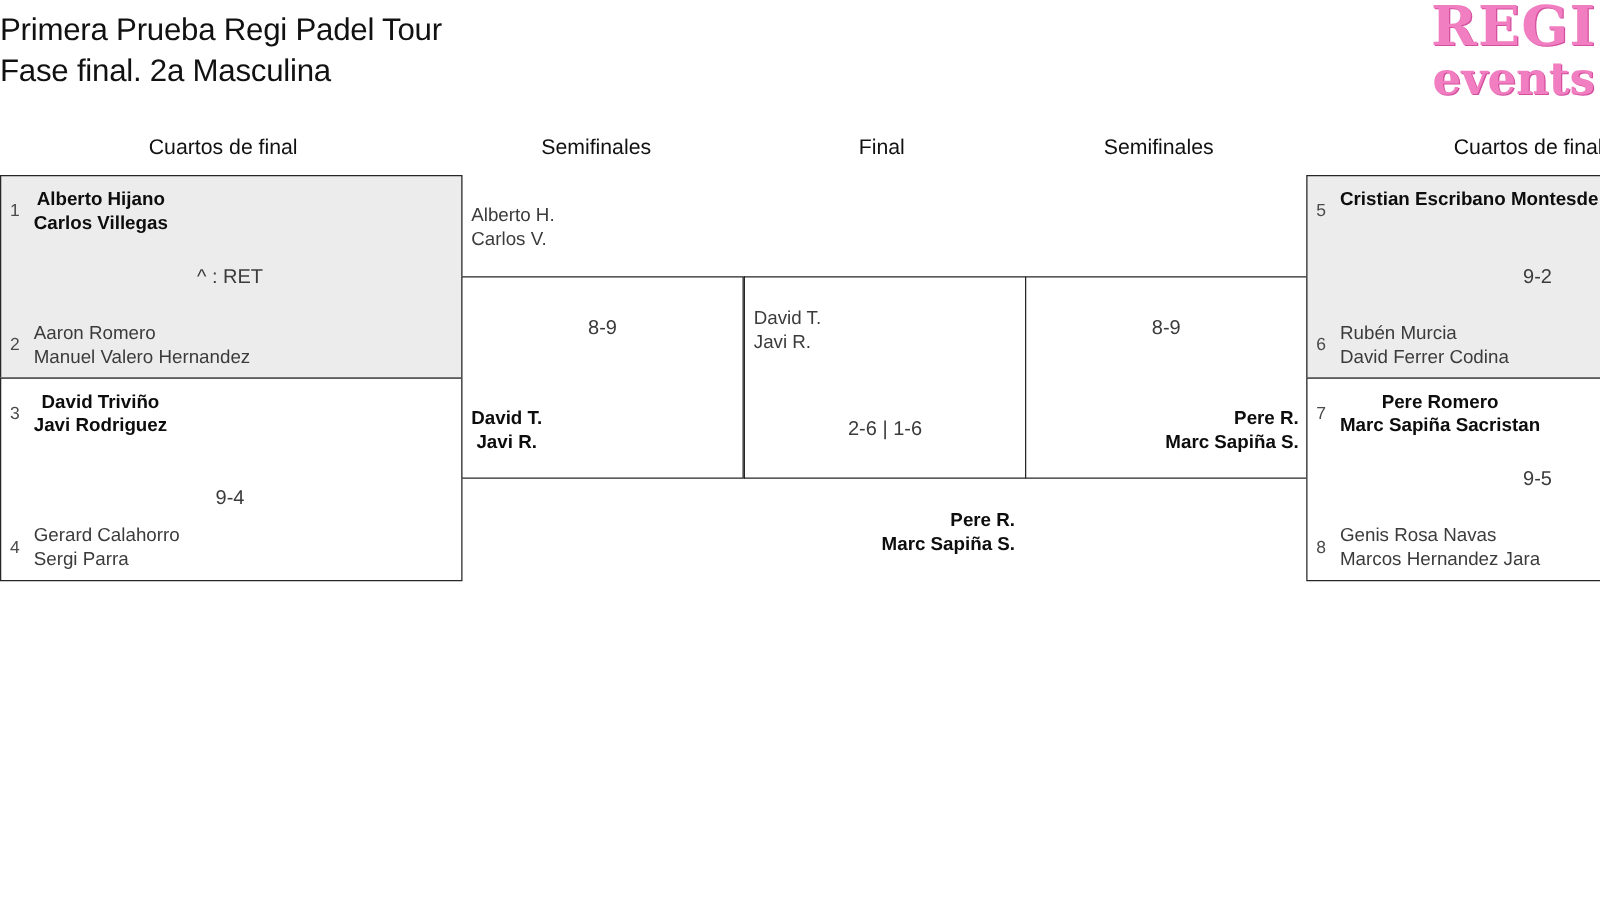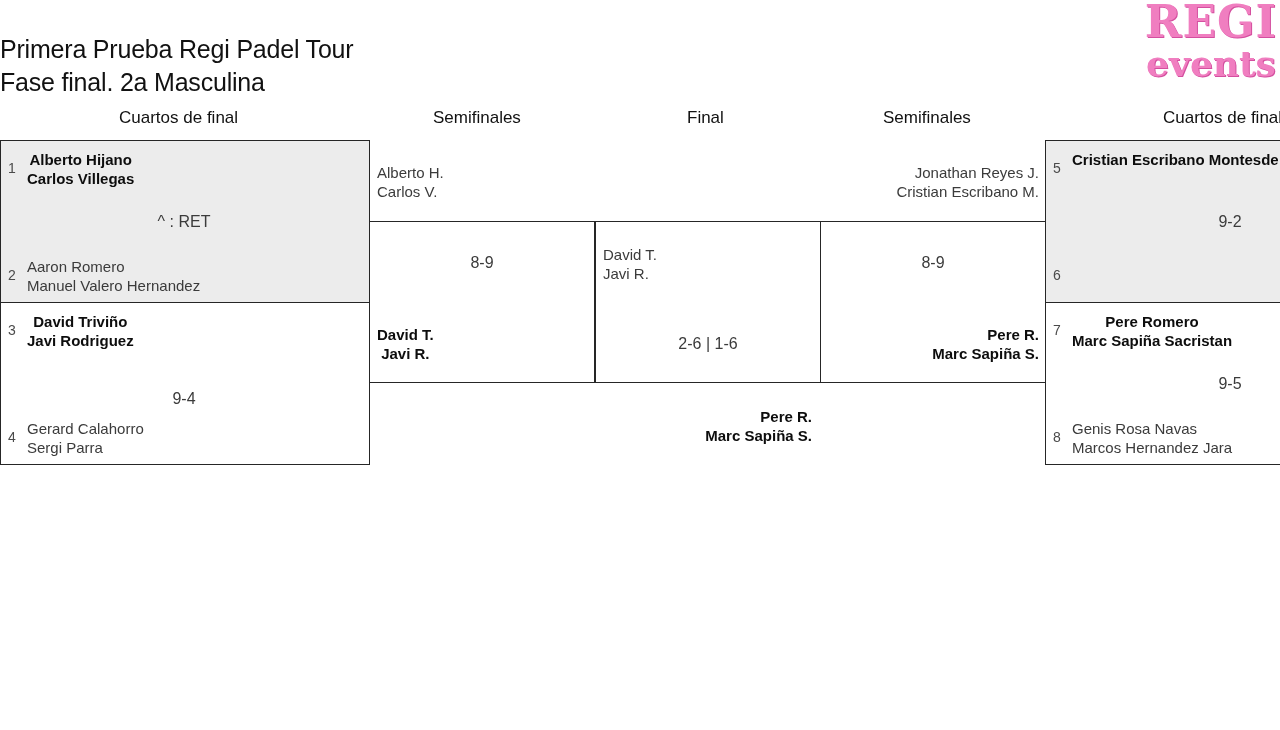--- a/index.html
+++ b/index.html
@@ -12,21 +12,20 @@
     color: #1a1a1a;
   }
   #root { position: relative; width: 1280px; height: 730px; }
 
   
   .title {
     position: absolute; left: 0; top: 8px;
     font-size: 25px; line-height: 33px;
     font-weight: 400; color: #111; white-space: pre-line;
     letter-spacing: -0.2px;
-    margin-top: 25px;
   }
   .logo {
     position: absolute; right: -6px; top: 0px;
     width: 150px; height: 86px;
     text-align: center; overflow: hidden;
   }
   .logo .l1 {
     display: block; font-family: "DejaVu Serif", serif;
     font-size: 44px; font-weight: 700; color: #f07ec0;
     letter-spacing: 1px; line-height: 44px;
@@ -149,39 +148,39 @@
     <span class="ln">David T.</span>
     <span class="ln">Javi R.</span>
   </div>
   <div class="score ctr" style="left:608px; top:335px; width:200px;">2-6 | 1-6</div>
   <div class="team win right" style="left:505px; top:407px; width:307px;">
     <span class="ln">Pere R.</span>
     <span class="ln">Marc Sapiña S.</span>
   </div>
 
   <div class="box" style="left:820px; top:221px; width:226px; height:162px;"></div>
-  <div class="team right" style="left:738px; top:163px; width:301px;">
-    <span class="ln">Jonathan Reyes J.</span>
-    <span class="ln">Cristian Escribano M.</span>
-  </div>
   <div class="score ctr" style="left:833px; top:254px; width:200px;">8-9</div>
   <div class="team win right" style="left:738px; top:325px; width:301px;">
     <span class="ln">Pere R.</span>
     <span class="ln">Marc Sapiña S.</span>
   </div>
 
   <div class="box shaded" style="left:1045px; top:140px; width:245px; height:163px;"></div>
   <div class="box" style="left:1045px; top:302px; width:245px; height:163px;"></div>
 
   <div class="seed" style="left:1049px; top:160px;">5</div>
   <div class="team win" style="left:1072px; top:150px;">
     <span class="ln">Cristian Escribano Montesde</span>
   </div>
   <div class="score ctr" style="left:1130px; top:213px; width:200px;">9-2</div>
   <div class="seed" style="left:1049px; top:267px;">6</div>
+  <div class="team" style="left:1072px; top:257px;">
+    <span class="ln">Rubén Murcia</span>
+    <span class="ln">David Ferrer Codina</span>
+  </div>
 
   <div class="seed" style="left:1049px; top:322px;">7</div>
   <div class="team win" style="left:1072px; top:312px;">
     <span class="ln">Pere Romero</span>
     <span class="ln">Marc Sapiña Sacristan</span>
   </div>
   <div class="score ctr" style="left:1130px; top:375px; width:200px;">9-5</div>
   <div class="seed" style="left:1049px; top:429px;">8</div>
   <div class="team" style="left:1072px; top:419px;">
     <span class="ln">Genis Rosa Navas</span>

